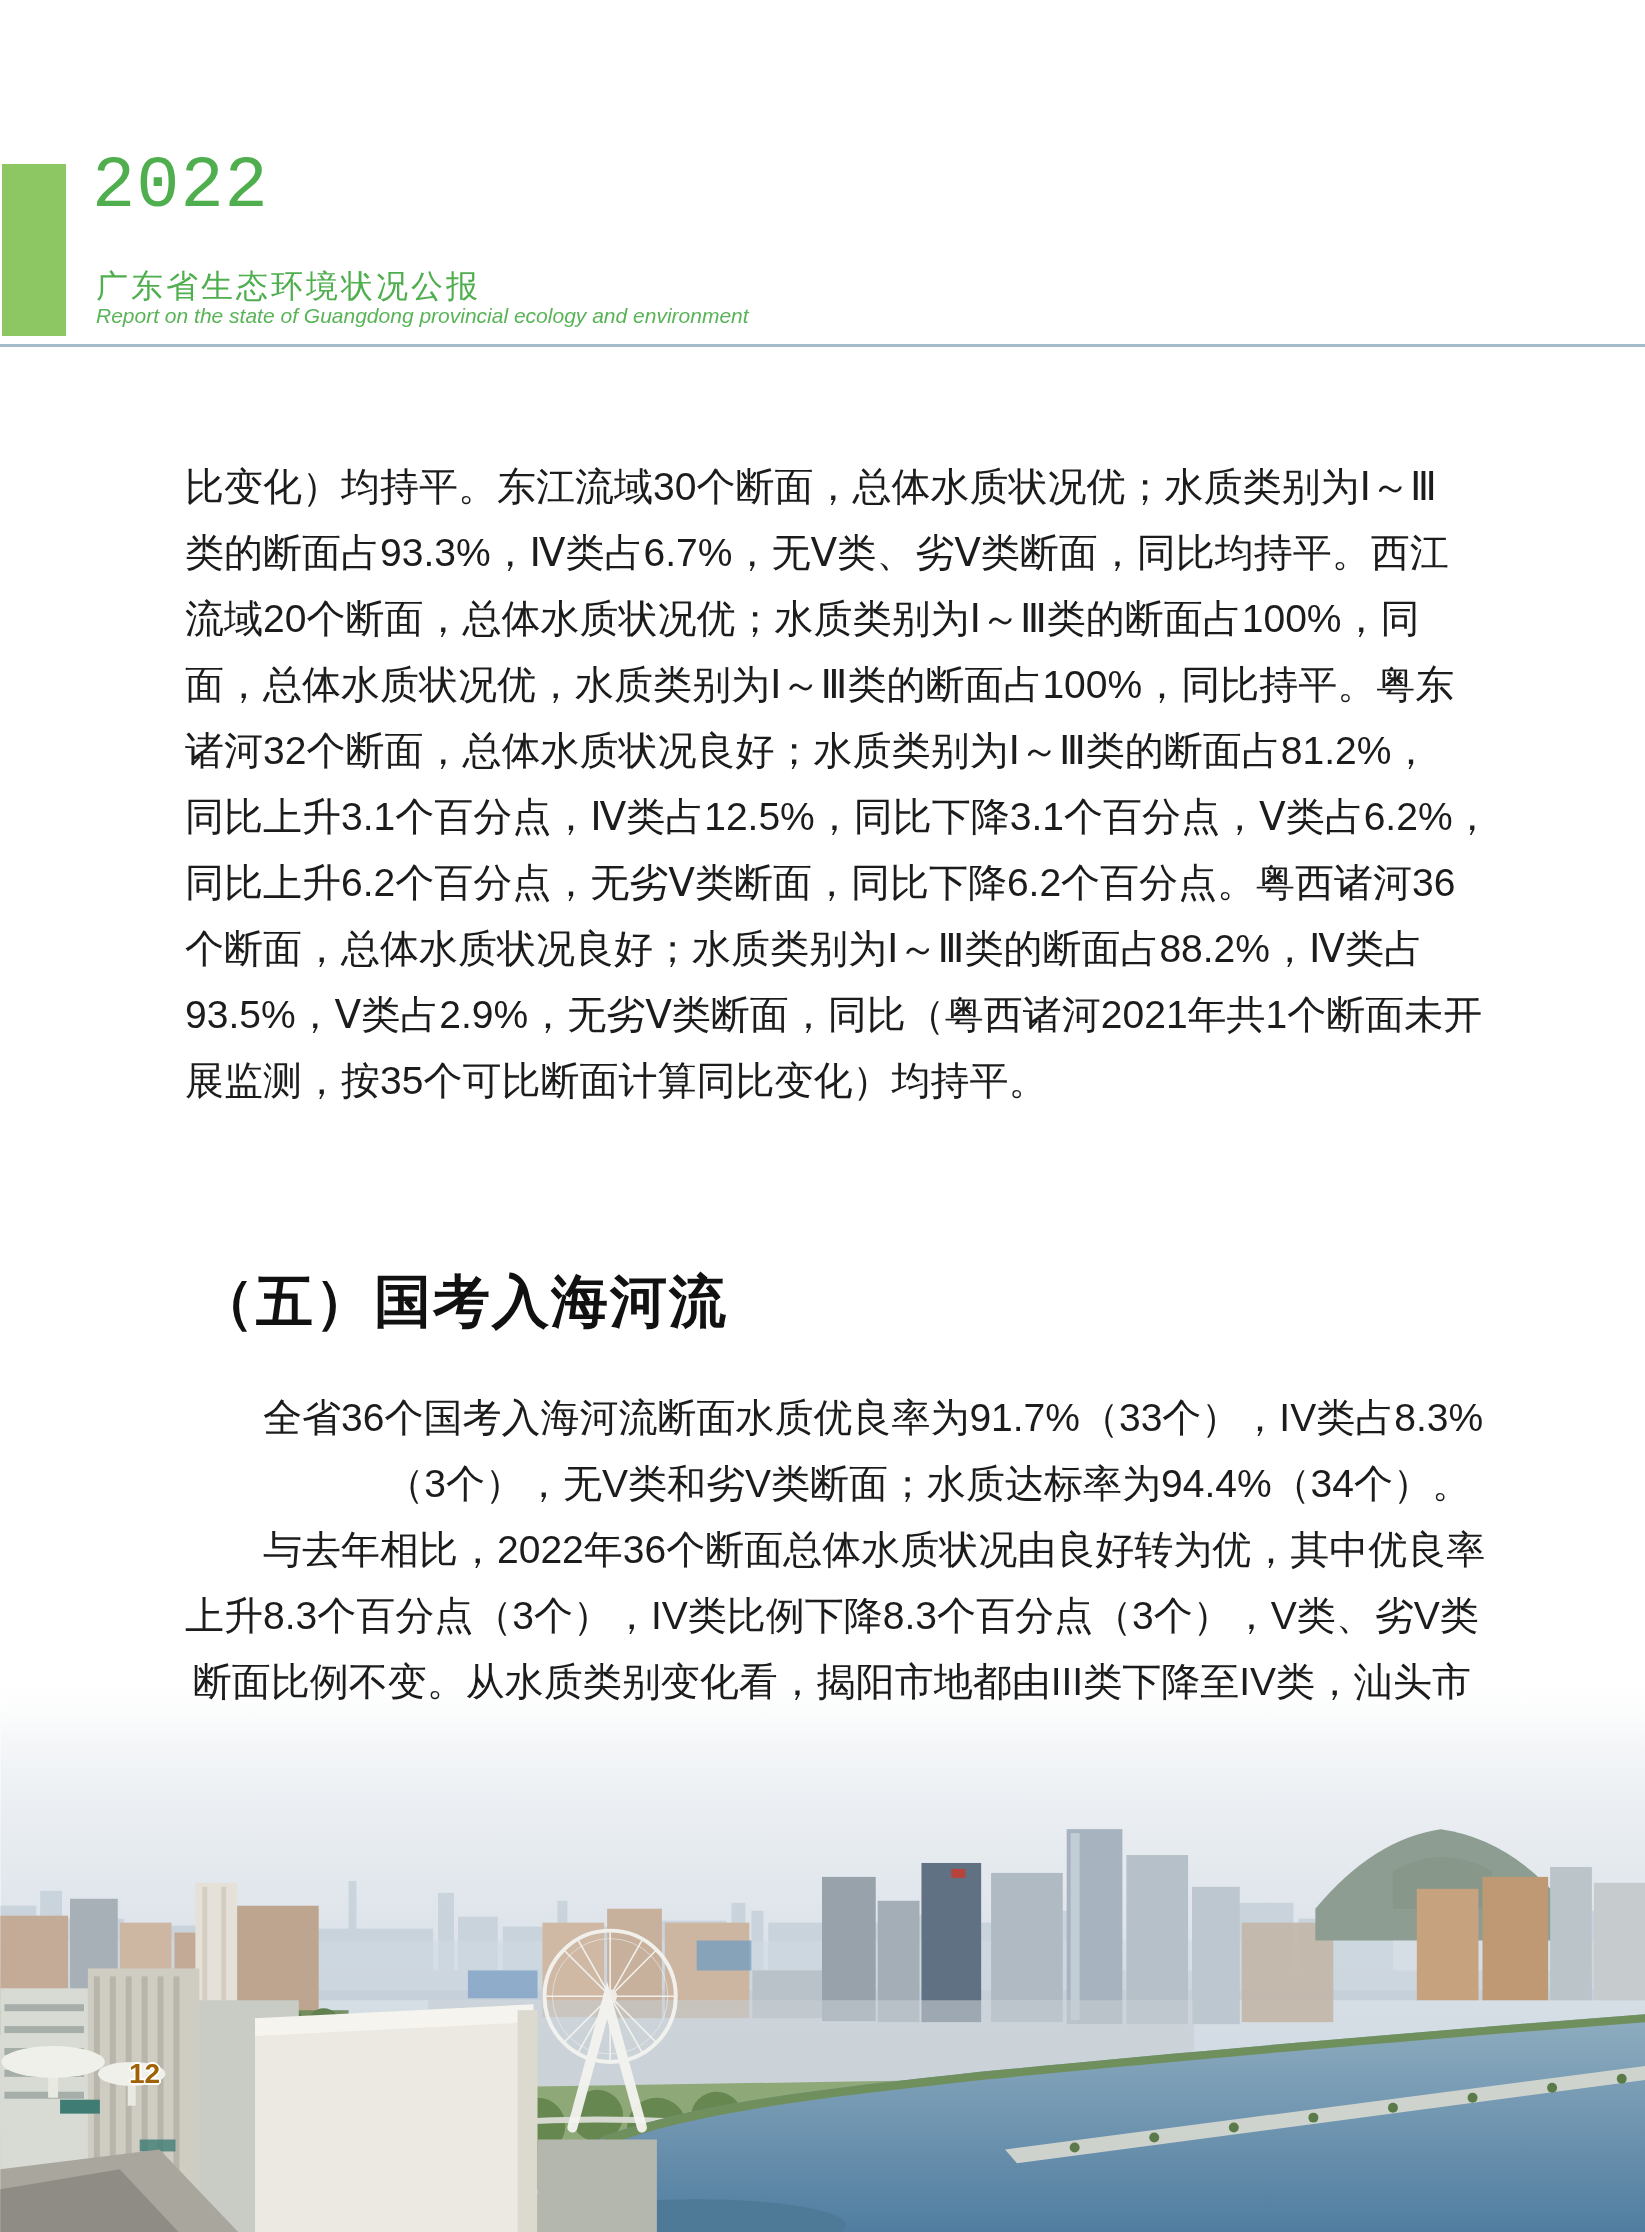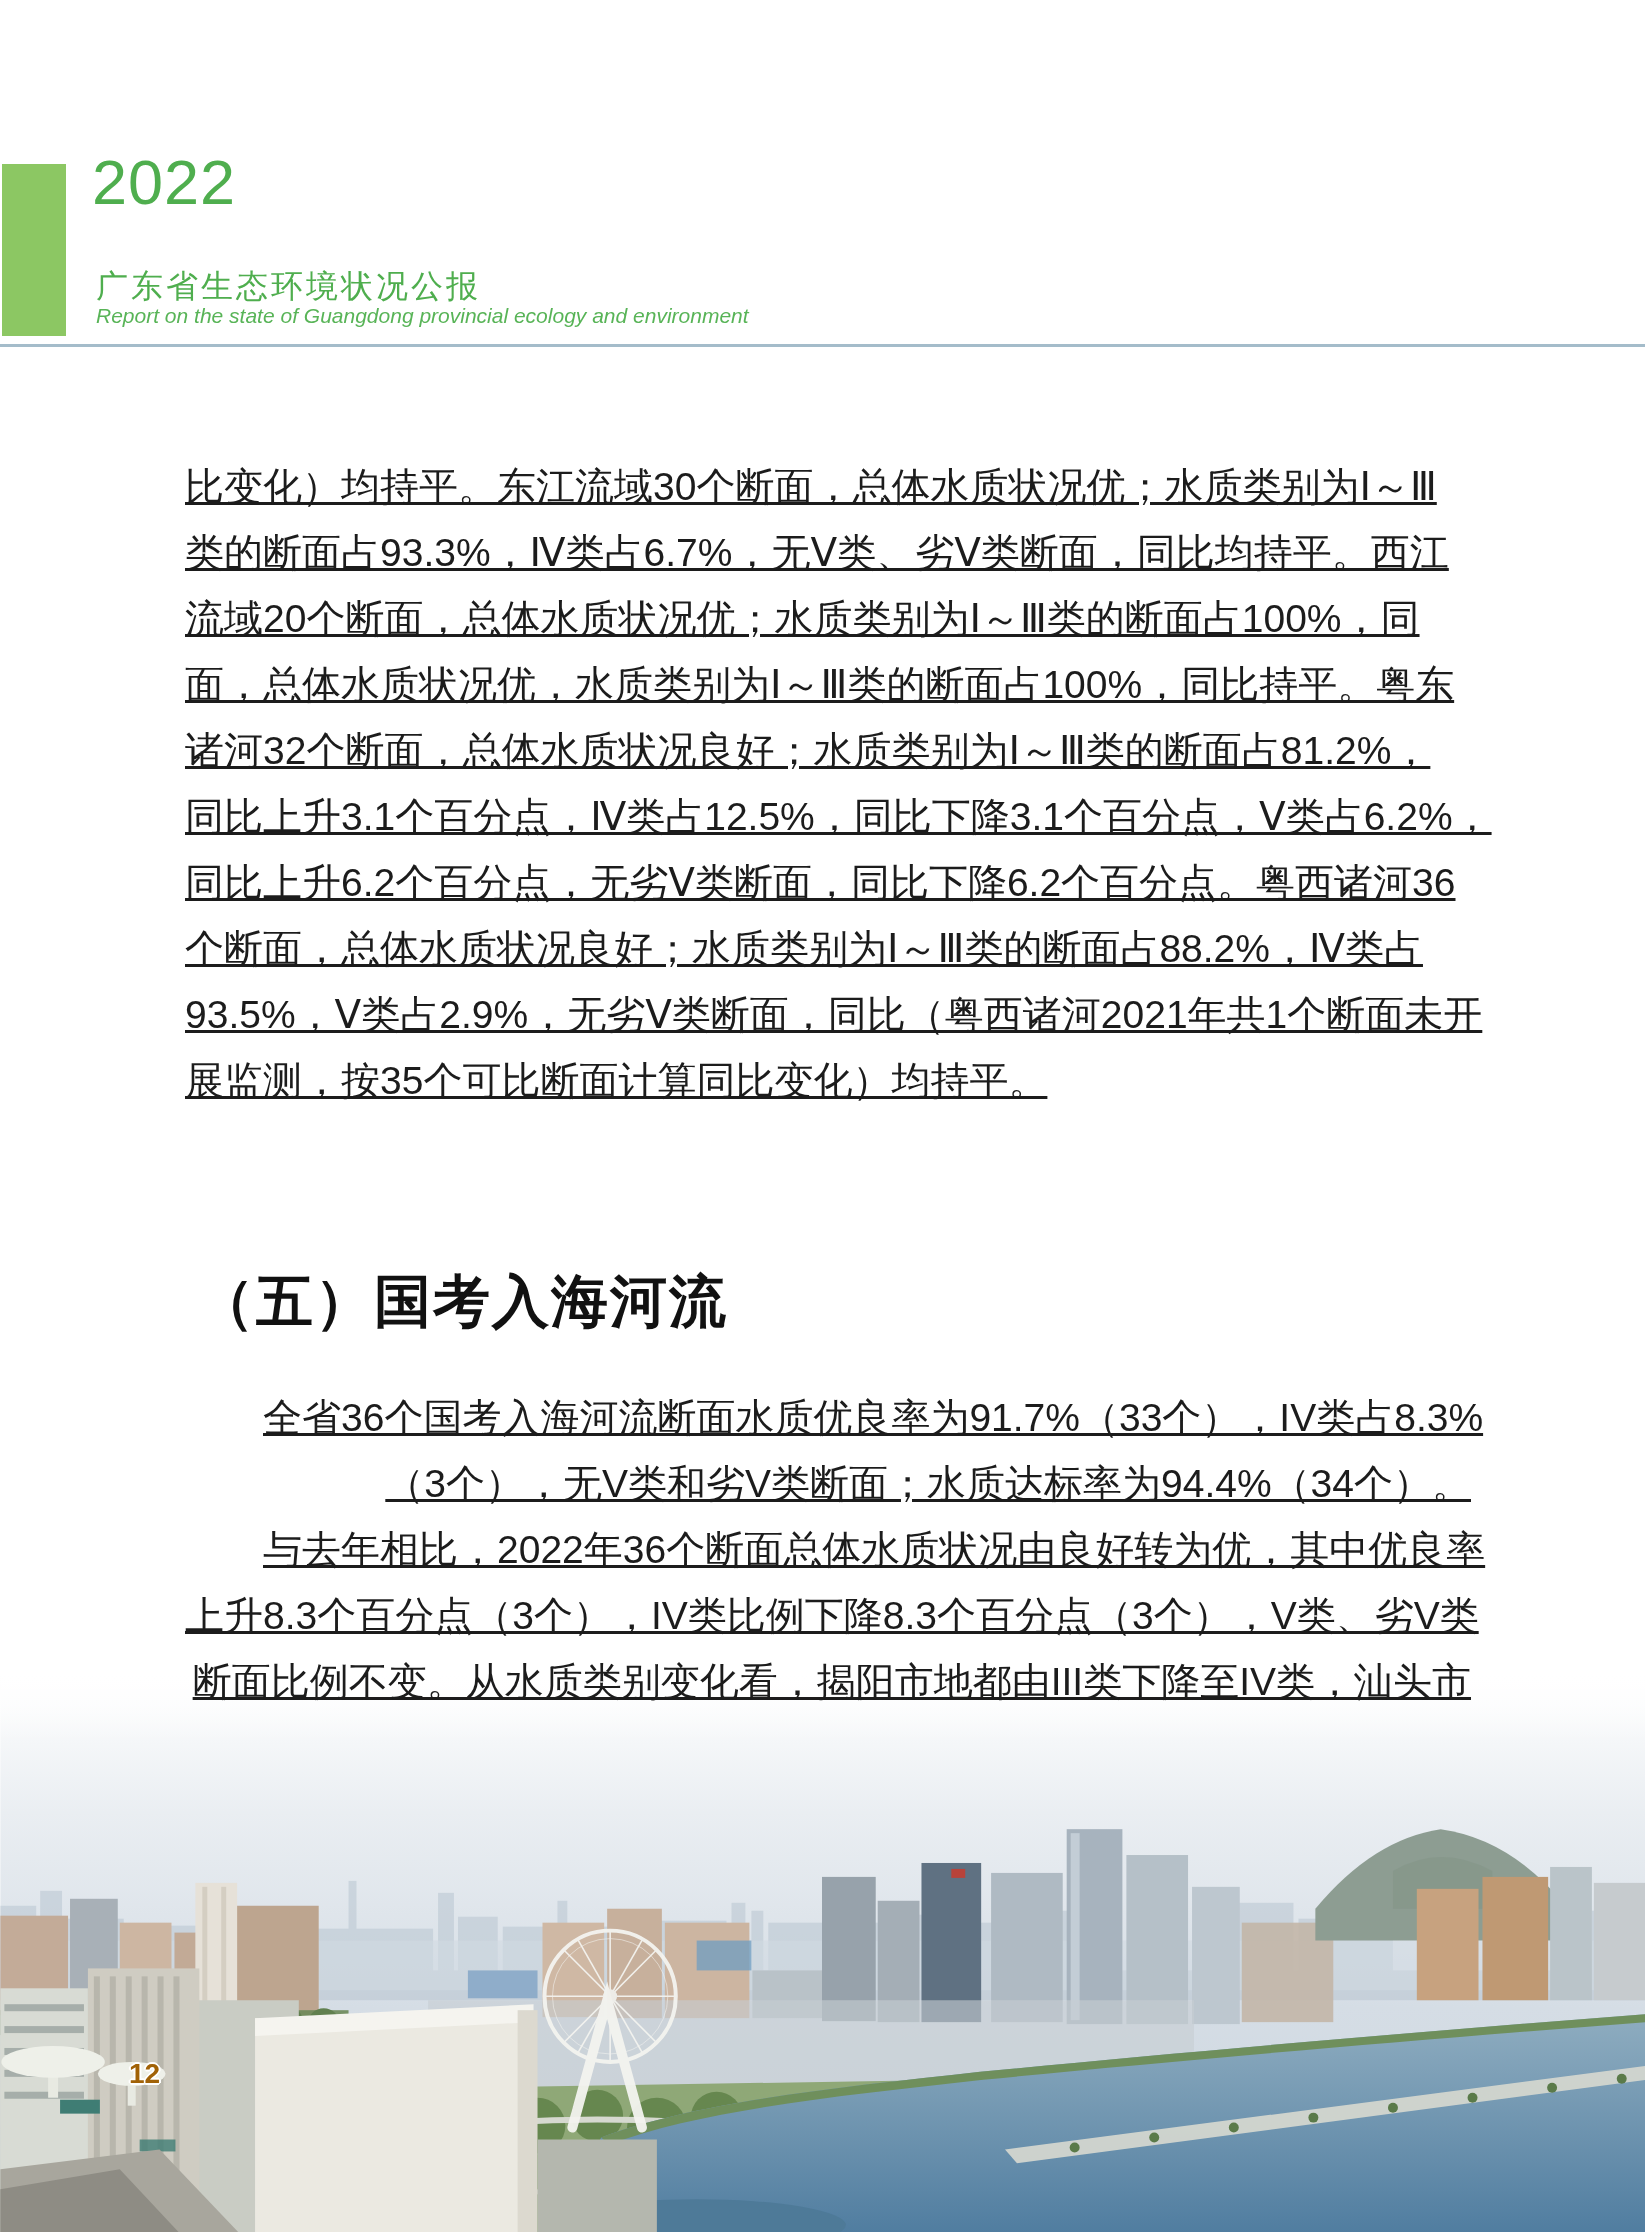--- a/index.html
+++ b/index.html
@@ -2,30 +2,30 @@
 <html><head>
 <meta charset="utf-8">
 <style>
   html,body{margin:0;padding:0;background:#ffffff;}
   .page{
     position:relative;width:1646px;height:2233px;background:#ffffff;overflow:hidden;
     font-family:"Liberation Sans","DejaVu Sans",sans-serif;
   }
   .green-block{position:absolute;left:2px;top:164px;width:64px;height:172px;background:#8cc763;z-index:2;}
   .year{
-    position:absolute;left:92px;top:151px;font-size:63px;line-height:1.0;color:#4fae4e;
-    font-family:Liberation Sans, sans-serif;letter-spacing:1px;z-index:2;
+    position:absolute;left:92px;top:151px;font-size:72px;line-height:1.0;color:#4fae4e;
+    font-family:Liberation Mono, monospace;letter-spacing:1px;z-index:2;
   }
   .title-zh{position:absolute;left:96px;top:265px;font-size:32px;color:#4fae4e;letter-spacing:3px;z-index:2;}
   .title-en{position:absolute;left:96px;top:304px;font-size:21px;color:#58b457;z-index:2;font-style:italic;}
   .header-rule{position:absolute;left:0;top:344px;width:1646px;height:3px;background:#a4bcca;z-index:2;}
   .para{position:absolute;color:#1c1c1c;z-index:2;}
   .p1{left:185px;top:454px;width:1286px;font-size:39px;line-height:66px;}
   .p23{left:185px;top:1385px;width:1286px;font-size:39px;line-height:66px;text-align:right;}
-  .line{white-space:nowrap;text-decoration:underline;}
+  .line{white-space:nowrap;}
   .indent{padding-left:78px;}
   .heading{position:absolute;left:197px;top:1264px;font-size:57px;font-weight:bold;color:#111;letter-spacing:2px;z-index:2;}
   .photo{position:absolute;left:0;top:1672px;width:1646px;height:561px;z-index:1;}
   .photo svg{display:block;width:1646px;height:561px;}
   .page-num{
     position:absolute;left:129px;top:2058px;font-size:28px;font-weight:bold;color:#a16207;z-index:3;
     text-shadow:-2px 0 #fff,2px 0 #fff,0 -2px #fff,0 2px #fff,-1px -1px #fff,1px 1px #fff,-1px 1px #fff,1px -1px #fff;
   }
 </style>
 </head>

